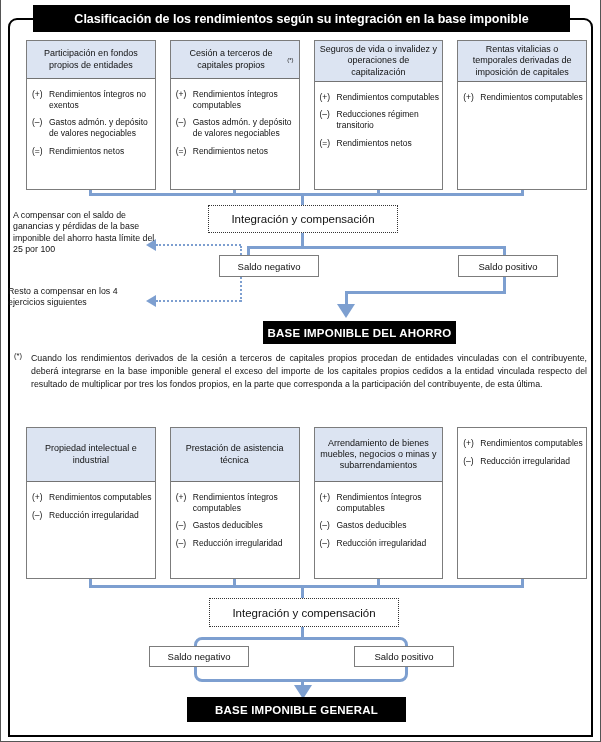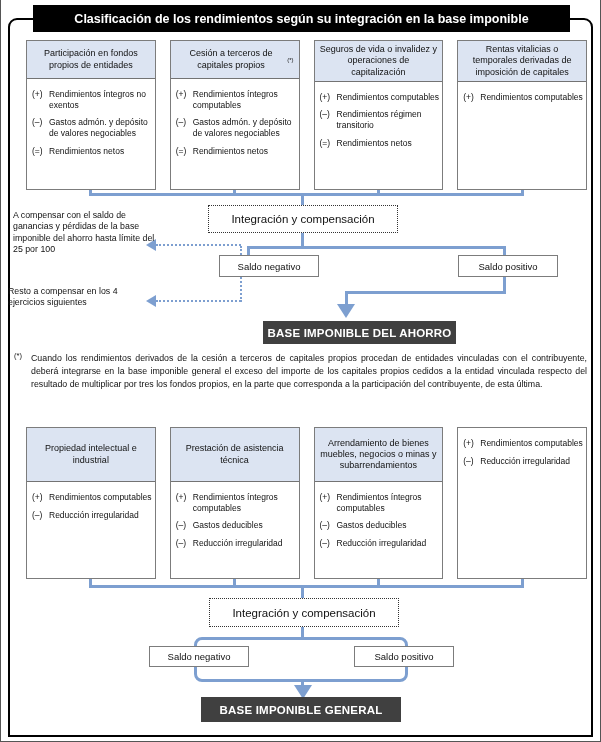--- a/index.html
+++ b/index.html
@@ -25,21 +25,21 @@
   .kitem{display:flex;font-size:8.5px;line-height:1.25;text-align:left}
   .ksign{flex:0 0 17px}
   .ktext{flex:1;padding-right:1px}
   .line{position:absolute;background:#7d9fd0;z-index:1}
   .dot-h{position:absolute;border-top:2px dotted #7d9fd0;z-index:1}
   .dot-v{position:absolute;border-left:2px dotted #7d9fd0;z-index:1}
   .integ{position:absolute;border:1px dotted #333;background:#fff;display:flex;align-items:center;
          justify-content:center;font-size:11.5px;z-index:3}
   .saldo{position:absolute;border:1px solid #7c7c7c;background:#fff;display:flex;align-items:center;
          justify-content:center;font-size:9.5px;z-index:4}
-  .baselabel{position:absolute;background:#404040;color:#fff;font-weight:bold;font-size:11.5px;
+  .baselabel{position:absolute;background:#000000;color:#fff;font-weight:bold;font-size:11.5px;
              display:flex;align-items:center;justify-content:center;letter-spacing:.2px;z-index:3}
   .arrow-down{position:absolute;width:0;height:0;border-left:9px solid transparent;
               border-right:9px solid transparent;border-top:14px solid #7d9fd0;z-index:2}
   .arrow-left{position:absolute;width:0;height:0;border-top:6px solid transparent;
               border-bottom:6px solid transparent;border-right:10px solid #7d9fd0;z-index:2}
   .sidenote{position:absolute;font-size:8.8px;line-height:1.3;z-index:2}
   .footnote-mark{position:absolute;font-size:7.5px;z-index:2}
   .footnote-text{position:absolute;font-size:8.8px;line-height:1.45;text-align:justify;z-index:2}
   .bracket{position:absolute;border:3px solid #7d9fd0;border-radius:8px;z-index:1;background:transparent}
 </style>
@@ -88,21 +88,21 @@
       </div>
       <div class="kbox">
         <div class="kbox-header">Seguros de vida o invalidez y operaciones de capitalización</div>
         <div class="kbox-body">
           <div class="kitem">
             <span class="ksign">(+)</span>
             <span class="ktext">Rendimientos computables</span>
           </div>
           <div class="kitem">
             <span class="ksign">(–)</span>
-            <span class="ktext">Rendimientos régimen transitorio</span>
+            <span class="ktext">Reducciones régimen transitorio</span>
           </div>
           <div class="kitem">
             <span class="ksign">(=)</span>
             <span class="ktext">Rendimientos netos</span>
           </div>
         </div>
       </div>
       <div class="kbox">
         <div class="kbox-header">Rentas vitalicias o temporales derivadas de imposición de capitales</div>
         <div class="kbox-body">
@@ -225,14 +225,14 @@
 
   <div class="line" style="left:300px;top:626px;width:3px;height:12px"></div>
   <div class="bracket" style="left:193px;top:637px;width:214px;height:45px"></div>
 
   <div class="saldo" style="left:148px;top:646px;width:100px;height:21px">Saldo negativo</div>
   <div class="saldo" style="left:353px;top:646px;width:100px;height:21px">Saldo positivo</div>
 
   <div class="line" style="left:300px;top:681px;width:3px;height:7px"></div>
   <div class="arrow-down" style="left:293px;top:685px"></div>
 
-  <div class="baselabel" style="left:200px;top:697px;width:200px;height:25px">BASE IMPONIBLE GENERAL</div>
+  <div class="baselabel" style="left:186px;top:697px;width:219px;height:25px">BASE IMPONIBLE GENERAL</div>
 </div>
 
 </body></html>

